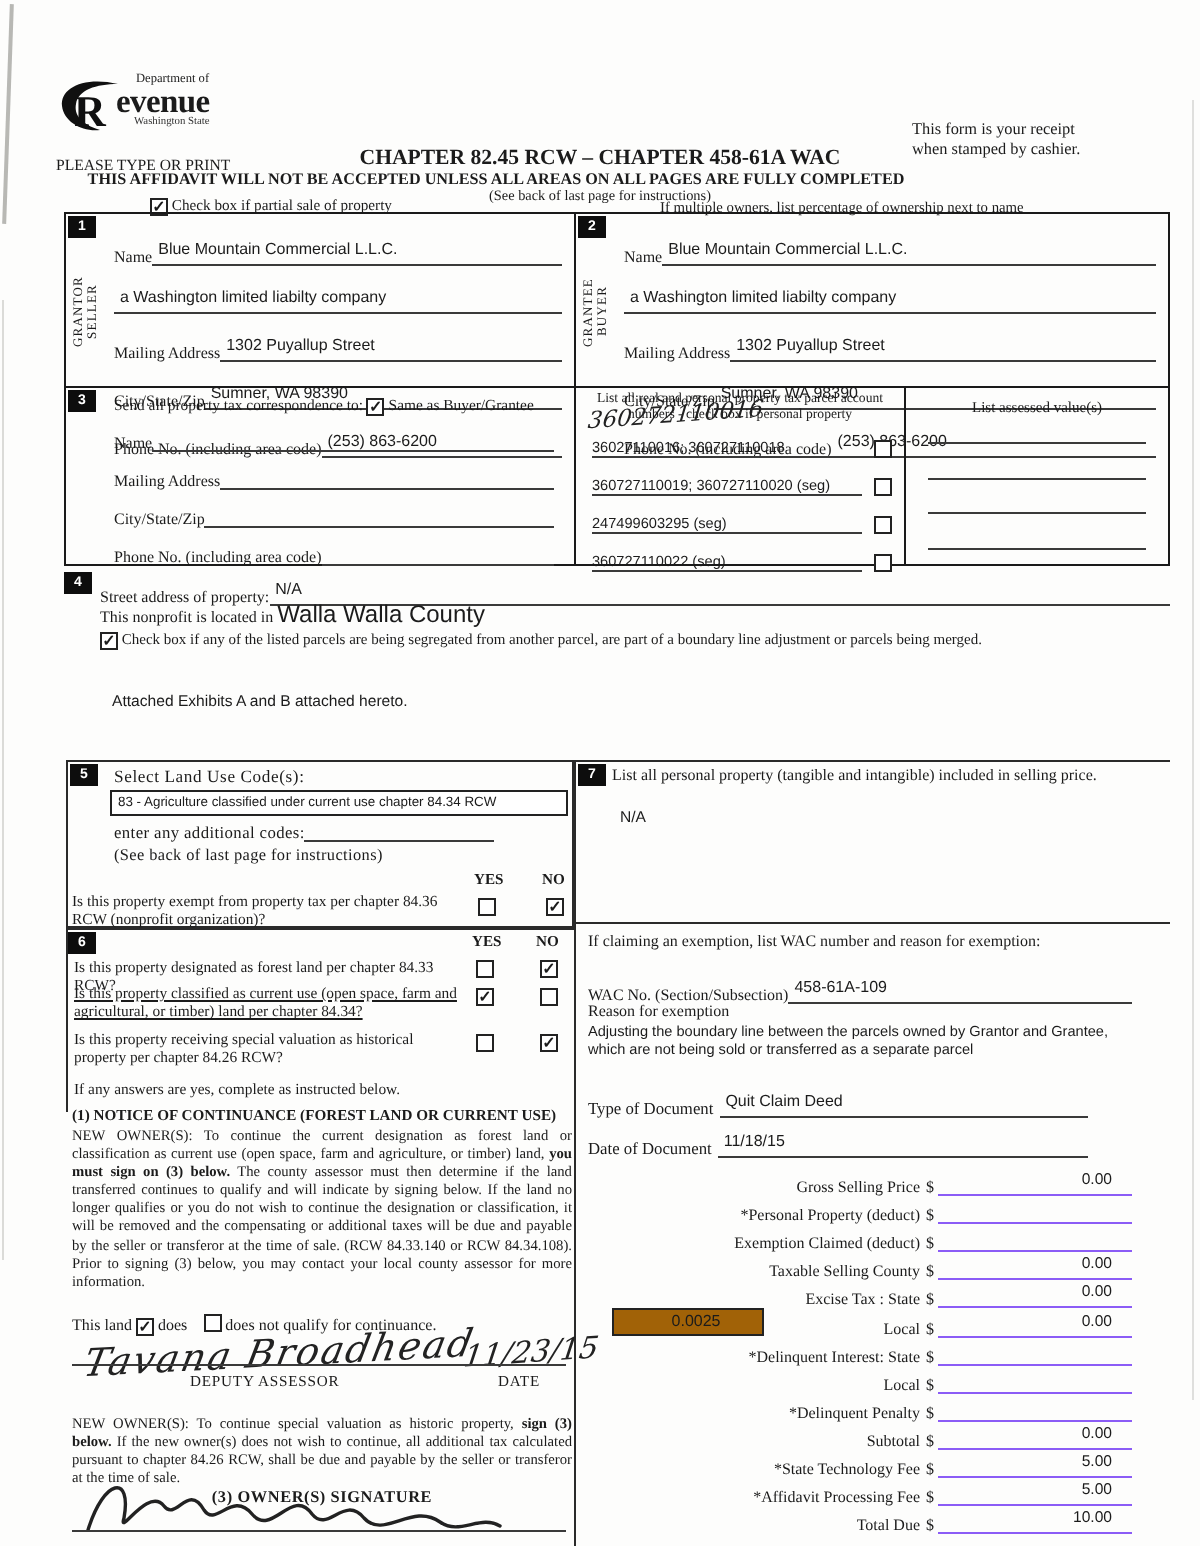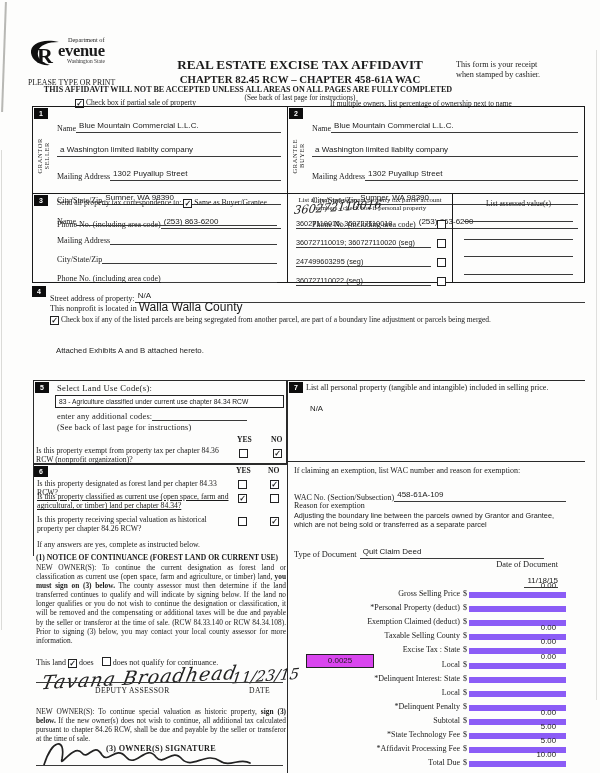--- a/index.html
+++ b/index.html
@@ -19,24 +19,24 @@
   .frow .fill{flex:1;border-bottom:1px solid #3a3a3a;min-height:10px;}
   .frow .val{font-family:"Liberation Sans",sans-serif;font-size:8px;padding-left:3px;}
   .vlab{writing-mode:vertical-rl;transform:rotate(180deg);font-size:6.5px;letter-spacing:.6px;
         font-family:"Liberation Serif",serif;}
   .prow{display:flex;align-items:flex-end;margin:9px 6px 0 8px;}
   .prow .pnum{flex:1;font-family:"Liberation Sans",sans-serif;font-size:7.3px;border-bottom:1px solid #3a3a3a;}
   .prow .cb{margin-left:6px;}
   .mrow{position:relative;display:flex;align-items:flex-end;height:14.1px;}
   .mrow .mlab{width:168px;text-align:right;font-size:8px;white-space:nowrap;}
   .mrow .mcur{font-size:8px;padding:0 2px 0 3px;}
-  .mrow .mline{flex:1;border-bottom:6px solid #8b5cf6;text-align:right;}
+  .mrow .mline{flex:1;border-bottom:1px solid #8b5cf6;text-align:right;}
   .mrow .mval{font-family:"Liberation Sans",sans-serif;font-size:7.8px;padding-right:10px;}
   .ratebox{position:absolute;left:14px;top:0px;width:66px;height:12px;border:1.2px solid #222;
-           background:#d946ef;text-align:center;font:8px/12px "Liberation Sans",sans-serif;}
+           background:#a16207;text-align:center;font:8px/12px "Liberation Sans",sans-serif;padding-left:8px;}
   .hand{font-family:"DejaVu Serif",serif;font-style:italic;color:#222;white-space:nowrap;}
   .para{font-size:7.35px;line-height:9.1px;text-align:justify;}
   .qtxt{font-size:7.7px;line-height:9.3px;}
   .artifact{position:absolute;background:#9a9a96;}
 </style>
 </head>
 <body>
 
 <div class="page">
 
@@ -50,21 +50,20 @@
       <text x="9" y="27" font-family="Liberation Serif,serif" font-weight="bold" font-size="22" fill="#101010">R</text>
     </svg>
     <div style="margin-left:-4px;">
       <div style="font-size:6.3px;padding-left:10px;">Department of</div>
       <div class="b" style="font-size:16.5px;line-height:15px;letter-spacing:-.3px;">evenue</div>
       <div style="font-size:5.4px;text-align:right;color:#333;">Washington State</div>
     </div>
   </div>
   <div class="abs" style="left:28px;top:78px;font-size:7.8px;">PLEASE TYPE OR PRINT</div>
 
-  <div class="abs b ctr" style="left:140px;top:57px;width:320px;font-size:13.2px;">REAL ESTATE EXCISE TAX AFFIDAVIT</div>
   <div class="abs b ctr" style="left:140px;top:73px;width:320px;font-size:10.8px;">CHAPTER 82.45 RCW – CHAPTER 458-61A WAC</div>
   <div class="abs" style="left:456px;top:60px;width:130px;font-size:8.2px;line-height:10px;">
     <div>This form is your receipt</div>
     <div>when stamped by cashier.</div>
   </div>
   <div class="abs b ctr" style="left:0;top:85px;width:496px;font-size:8.1px;">THIS AFFIDAVIT WILL NOT BE ACCEPTED UNLESS ALL AREAS ON ALL PAGES ARE FULLY COMPLETED</div>
   <div class="abs ctr" style="left:0;top:94px;width:600px;font-size:7.2px;">(See back of last page for instructions)</div>
 
   <div class="abs" style="left:75px;top:98px;font-size:7.6px;">
     <span class="cb">✓</span>
@@ -283,21 +282,21 @@
     <span class="lab">WAC No. (Section/Subsection)</span>
     <span class="fill"><span class="val">458-61A-109</span></span>
   </div>
   <div class="abs" style="left:294px;top:501px;font-size:8px;">Reason for exemption</div>
   <div class="abs san" style="left:294px;top:511px;width:272px;font-size:7.3px;line-height:9px;">Adjusting the boundary line between the parcels owned by Grantor and Grantee, which are not being sold or transferred as a separate parcel</div>
 
   <div class="abs frow" style="left:294px;top:540px;width:250px;">
     <span class="lab" style="font-size:8.4px;">Type of Document</span>
     <span class="fill" style="margin-left:3px;"><span class="val">Quit Claim Deed</span></span>
   </div>
-  <div class="abs frow" style="left:308px;top:560px;width:250px;flex-direction:column;">
+  <div class="abs frow" style="left:294px;top:560px;width:250px;">
     <span class="lab" style="font-size:8.4px;">Date of Document</span>
     <span class="fill" style="margin-left:3px;"><span class="val">11/18/15</span></span>
   </div>
 
   <div class="abs" style="left:292px;top:584px;width:274px;">
     <div class="mrow">
         <span class="mlab">Gross Selling Price</span>
         <span class="mcur">$</span>
         <span class="mline"><span class="mval">0.00</span></span>
       </div>

